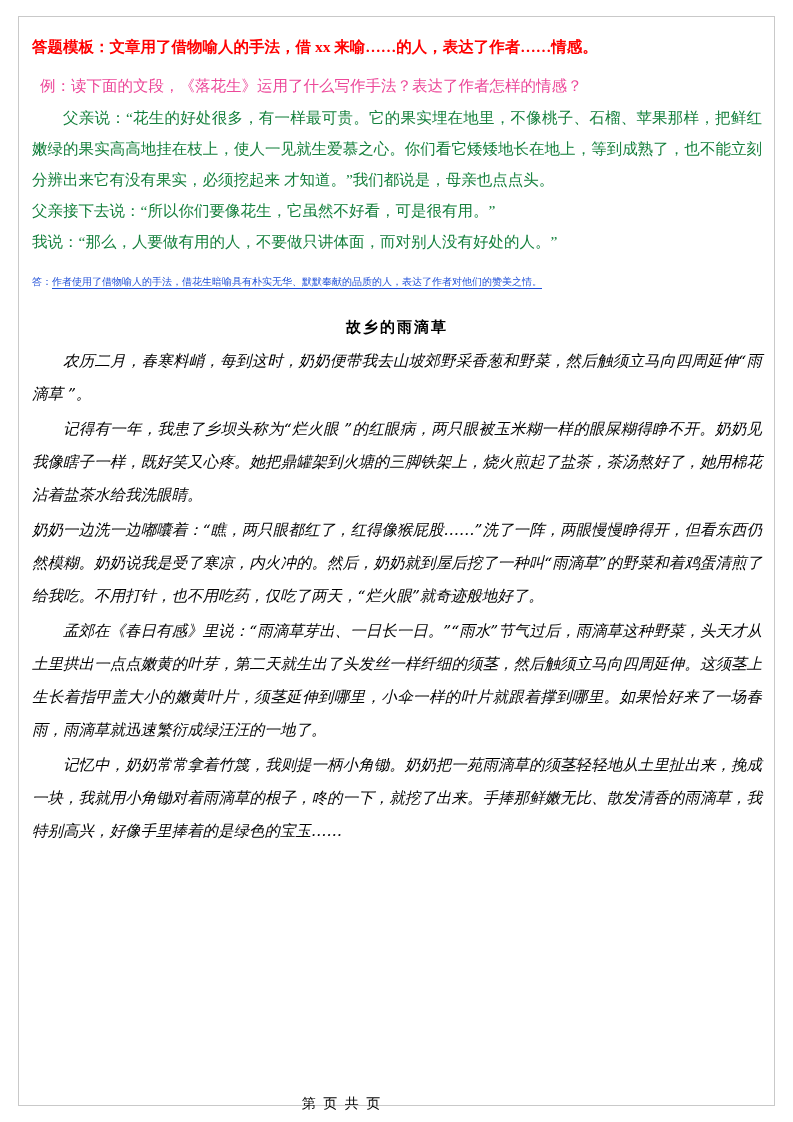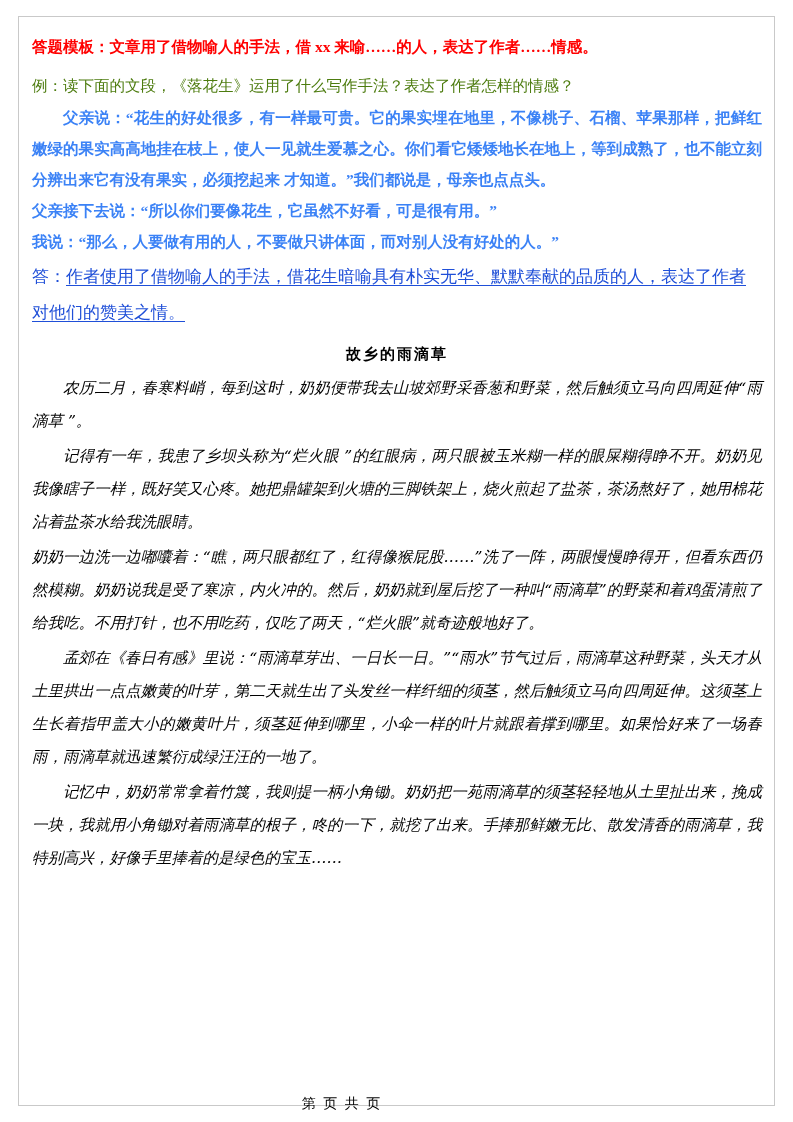--- a/index.html
+++ b/index.html
@@ -43,41 +43,41 @@
     color: #ff0000;
     font-weight: bold;
     font-size: 15.5px;
     line-height: 26px;
     letter-spacing: 0px;
     margin-bottom: 12px;
     white-space: nowrap;
   }
   
   .example-line {
-    color: #4d7c0f;
+    color: #ec4899;
     font-size: 15.5px;
     line-height: 28px;
     margin-bottom: 2px;
+    margin-left: 8px;
   }
   
   .passage-p {
     font-size: 15.5px;
     line-height: 31px;
-    color: #3b82f6;
+    color: #15803d;
     text-align: justify;
     margin: 0;
-    font-weight: bold;
   }
   .indent2 {
     text-indent: 2em;
   }
   
   .answer-block {
-    font-size: 17px;
-    line-height: 36px;
+    font-size: 10px;
+    line-height: 45px;
     color: #1f4fd8;
     margin-top: 2px;
   }
   .answer-label {
     color: #1f4fd8;
   }
   .answer-text {
     color: #1f4fd8;
     text-decoration: underline;
     text-underline-offset: 3px;

